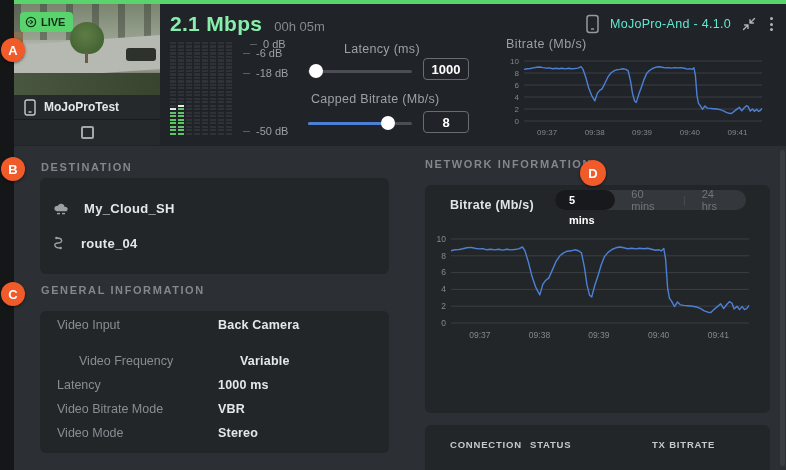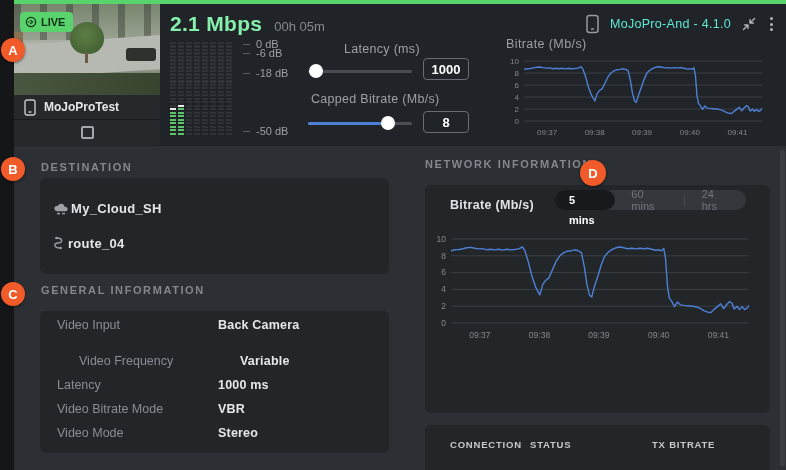--- a/index.html
+++ b/index.html
@@ -49,21 +49,21 @@
   .valbox{position:absolute;width:46px;height:22px;border:1px solid #686d74;border-radius:4px;display:flex;align-items:center;justify-content:center;color:#fff;font-size:13px;font-weight:bold;}
   .mini-title{position:absolute;left:492px;top:33px;color:#9aa0a5;font-size:12.5px;letter-spacing:.4px;}
   .topbar-right{position:absolute;right:10px;top:10px;display:flex;align-items:center;gap:11px;}
   .app-title{color:#5eead4;font-size:12.5px;letter-spacing:.3px;}
   svg.icon{display:block;}
   .kebab{display:flex;flex-direction:column;gap:2.5px;padding:1px 3px;}
   .kebab i{width:3px;height:3px;border-radius:50%;background:#b0b4b9;display:block;}
   
   .section-title{position:absolute;color:#82888e;font-size:11px;font-weight:bold;letter-spacing:1.6px;}
   .card{position:absolute;background:var(--card);border-radius:6px;}
-  .dest-item{position:absolute;left:13px;display:flex;align-items:center;gap:1px;color:var(--txt);font-size:13px;font-weight:bold;letter-spacing:.3px;}
+  .dest-item{position:absolute;left:13px;display:flex;align-items:center;gap:14px;color:var(--txt);font-size:13px;font-weight:bold;letter-spacing:.3px;}
   .info-row{position:absolute;left:17px;width:315px;display:flex;}
   .info-row .lbl{width:161px;color:#878d93;font-size:12.5px;}
   .info-row .val{color:var(--txt);font-size:12.5px;font-weight:bold;letter-spacing:.2px;}
   .chart-card-title{position:absolute;left:25px;top:13px;color:#dfe3e6;font-size:12.5px;font-weight:bold;letter-spacing:.3px;}
   .tabs{position:absolute;left:130px;top:5px;width:191px;height:20px;border-radius:10px;background:#34383d;display:flex;align-items:center;}
   .tab{font-size:11px;color:#70767c;padding:0 16px;cursor:default;}
   .tab.selected{background:#17191c;color:#fff;font-weight:bold;border-radius:10px;height:20px;line-height:20px;padding:0 14px;}
   .tab-divider{color:#4b5056;font-size:10px;}
   .table-head{position:absolute;display:flex;color:#c7cacd;font-size:9.5px;font-weight:bold;letter-spacing:.8px;}
   .scrollbar{position:absolute;right:1px;top:150px;width:5px;height:316px;border-radius:3px;background:#3a3e43;}
@@ -325,21 +325,21 @@
         <i></i>
         <i class="on"></i>
         <i class="on"></i>
         <i></i>
         <i></i>
         <i></i>
         <i></i>
         <i></i>
         <i></i>
       </div>
-    <div class="db-label" style="left:229px;top:34px;">
+    <div class="db-label" style="left:236px;top:34px;">
         <span>0 dB</span>
       </div>
     <div class="db-label" style="left:229px;top:43px;">
         <span>-6 dB</span>
       </div>
     <div class="db-label" style="left:229px;top:63px;">
         <span>-18 dB</span>
       </div>
     <div class="db-label" style="left:229px;top:121px;">
         <span>-50 dB</span>

